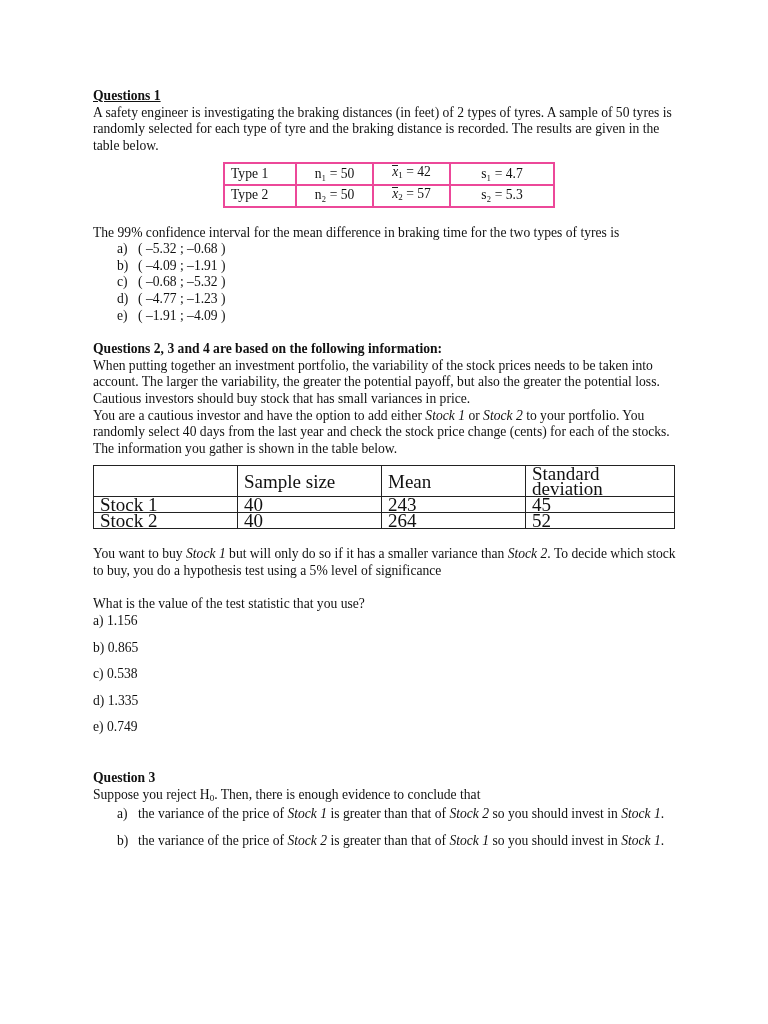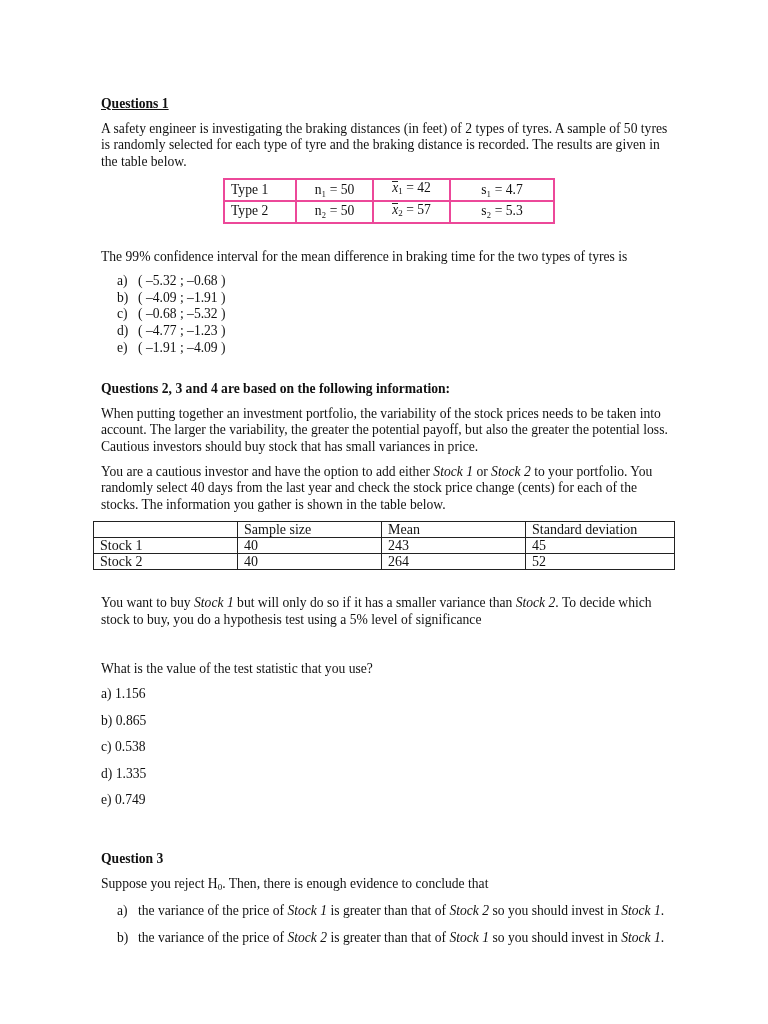--- a/index.html
+++ b/index.html
@@ -4,36 +4,36 @@
   <style>
     html, body { margin: 0; padding: 0; background: #ffffff; }
     body {
       width: 768px; height: 1024px; position: relative; overflow: hidden;
       font-family: "Liberation Serif", "DejaVu Serif", serif;
       color: #111; font-size: 13.6px; line-height: 16.6px;
     }
     .page { position: absolute; left: 93px; top: 88px; width: 590px; }
     .heading-u { font-weight: bold; text-decoration: underline; }
     .heading-b { font-weight: bold; }
-    p { margin: 8px; }
+    p { margin: 0; }
     i { font-style: italic; }
     .opts { list-style: none; margin: 0; padding: 0 0 0 24px; }
     .opts li { display: flex; }
     .opts .lbl { width: 21px; flex: none; }
     .t1 { border-collapse: collapse; margin: 8px 0 0 130px; }
     .t1 td { border: 2px solid #ec4899; padding: 0 6px; height: 18px; font-size: 13.6px; }
     .t1 td.c1 { width: 58px; }
     .t1 td.c2 { width: 63px; text-align: center; }
     .t1 td.c3 { width: 63px; text-align: center; }
     .t1 td.c4 { width: 90px; text-align: center; }
     .xbar { position: relative; display: inline-block; font-style: italic; }
     .xbar::before { content: ""; position: absolute; left: 0; right: 0; top: 1px; border-top: 1px solid #222; }
     sub { font-size: 9px; vertical-align: -2px; }
     .t2 { border-collapse: collapse; margin: 8px 0 0 0; width: 582px; }
-    .t2 td { border: 1px solid #222; padding: 0 6px; height: 15px; font-size: 14px; line-height: 15px; }
+    .t2 td { border: 1px solid #222; padding: 0 6px; height: 15px; font-size: 19px; line-height: 15px; }
     .t2 td:nth-child(1) { width: 131px; }
     .t2 td:nth-child(2) { width: 131px; }
     .t2 td:nth-child(3) { width: 131px; }
     .gap-s { height: 17px; }
     .mc-simple p { margin-bottom: 10px; }
     .q3 .opts li { margin-bottom: 10px; }
   </style>
 </head>
 <body>
 

